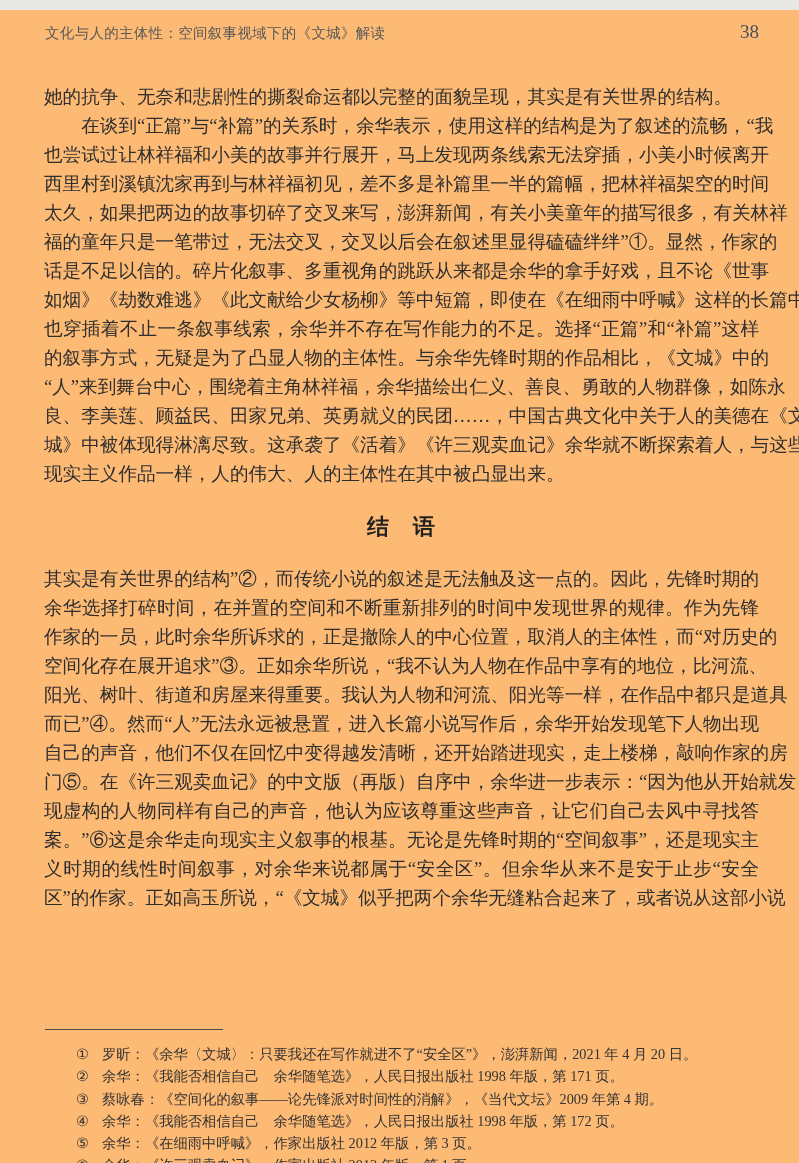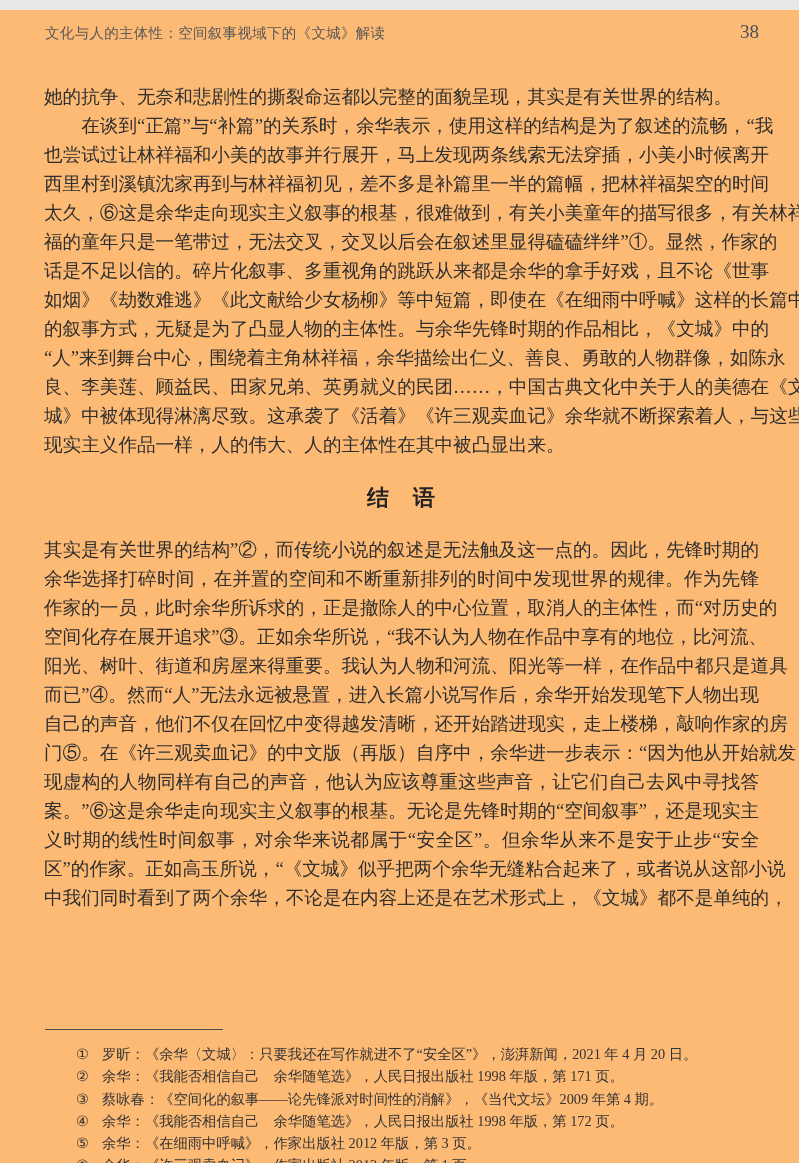--- a/index.html
+++ b/index.html
@@ -61,45 +61,45 @@
   </div>
 
   <div class="content">
     <div class="para">
         <div class="line para-last">她的抗争、无奈和悲剧性的撕裂命运都以完整的面貌呈现，其实是有关世界的结构。</div>
       </div>
     <div class="para">
         <div class="line">　　在谈到“正篇”与“补篇”的关系时，余华表示，使用这样的结构是为了叙述的流畅，“我</div>
         <div class="line">也尝试过让林祥福和小美的故事并行展开，马上发现两条线索无法穿插，小美小时候离开</div>
         <div class="line">西里村到溪镇沈家再到与林祥福初见，差不多是补篇里一半的篇幅，把林祥福架空的时间</div>
-        <div class="line">太久，⑥这是余华走向现实主义叙事的根基，很难做到，有关小美童年的描写很多，有关林祥</div>
+        <div class="line">太久，如果把两边的故事切碎了交叉来写，澎湃新闻，有关小美童年的描写很多，有关林祥</div>
         <div class="line">福的童年只是一笔带过，无法交叉，交叉以后会在叙述里显得磕磕绊绊”①。显然，作家的</div>
         <div class="line">话是不足以信的。碎片化叙事、多重视角的跳跃从来都是余华的拿手好戏，且不论《世事</div>
         <div class="line">如烟》《劫数难逃》《此文献给少女杨柳》等中短篇，即使在《在细雨中呼喊》这样的长篇中，</div>
+        <div class="line">也穿插着不止一条叙事线索，余华并不存在写作能力的不足。选择“正篇”和“补篇”这样</div>
         <div class="line">的叙事方式，无疑是为了凸显人物的主体性。与余华先锋时期的作品相比，《文城》中的</div>
         <div class="line">“人”来到舞台中心，围绕着主角林祥福，余华描绘出仁义、善良、勇敢的人物群像，如陈永</div>
         <div class="line">良、李美莲、顾益民、田家兄弟、英勇就义的民团……，中国古典文化中关于人的美德在《文</div>
         <div class="line">城》中被体现得淋漓尽致。这承袭了《活着》《许三观卖血记》余华就不断探索着人，与这些</div>
         <div class="line para-last">现实主义作品一样，人的伟大、人的主体性在其中被凸显出来。</div>
       </div>
     <h2 class="section-heading">结　语</h2>
     <div class="para">
         <div class="line">其实是有关世界的结构”②，而传统小说的叙述是无法触及这一点的。因此，先锋时期的</div>
         <div class="line">余华选择打碎时间，在并置的空间和不断重新排列的时间中发现世界的规律。作为先锋</div>
         <div class="line">作家的一员，此时余华所诉求的，正是撤除人的中心位置，取消人的主体性，而“对历史的</div>
         <div class="line">空间化存在展开追求”③。正如余华所说，“我不认为人物在作品中享有的地位，比河流、</div>
         <div class="line">阳光、树叶、街道和房屋来得重要。我认为人物和河流、阳光等一样，在作品中都只是道具</div>
         <div class="line">而已”④。然而“人”无法永远被悬置，进入长篇小说写作后，余华开始发现笔下人物出现</div>
         <div class="line">自己的声音，他们不仅在回忆中变得越发清晰，还开始踏进现实，走上楼梯，敲响作家的房</div>
         <div class="line">门⑤。在《许三观卖血记》的中文版（再版）自序中，余华进一步表示：“因为他从开始就发</div>
         <div class="line">现虚构的人物同样有自己的声音，他认为应该尊重这些声音，让它们自己去风中寻找答</div>
         <div class="line">案。”⑥这是余华走向现实主义叙事的根基。无论是先锋时期的“空间叙事”，还是现实主</div>
         <div class="line">义时期的线性时间叙事，对余华来说都属于“安全区”。但余华从来不是安于止步“安全</div>
         <div class="line">区”的作家。正如高玉所说，“《文城》似乎把两个余华无缝粘合起来了，或者说从这部小说</div>
-        <div class="line para-last">中我们同时看到了两个余华，不论是在内容上还是在艺术形式上，《文城》都不是单纯的，</div>
       </div>
   </div>
 
   <div class="footnote-rule"></div>
 
   <div class="footnotes">
       <div class="footnote">
         <span class="fn-num">①</span>
         <span class="fn-text">罗昕：《余华〈文城〉：只要我还在写作就进不了“安全区”》，澎湃新闻，2021 年 4 月 20 日。</span>
       </div>

